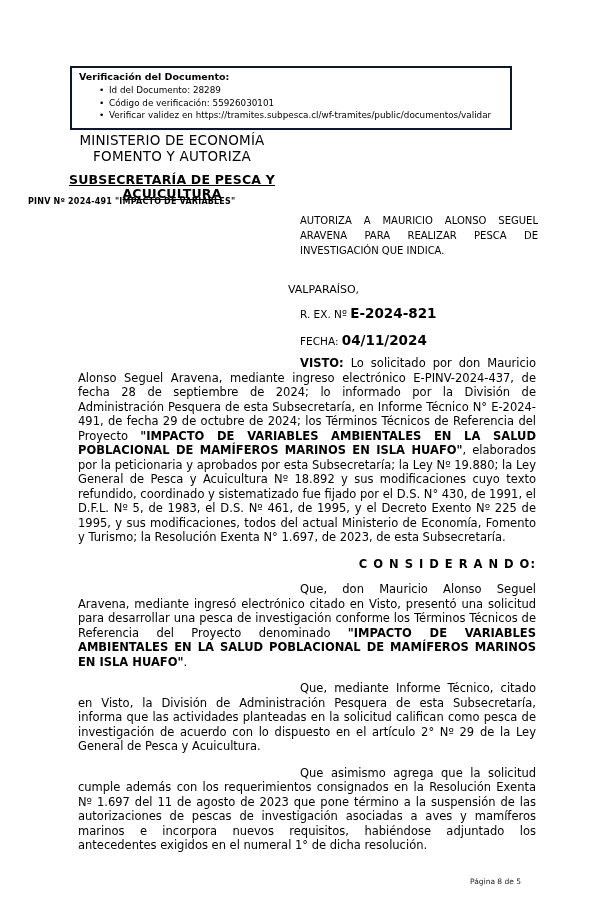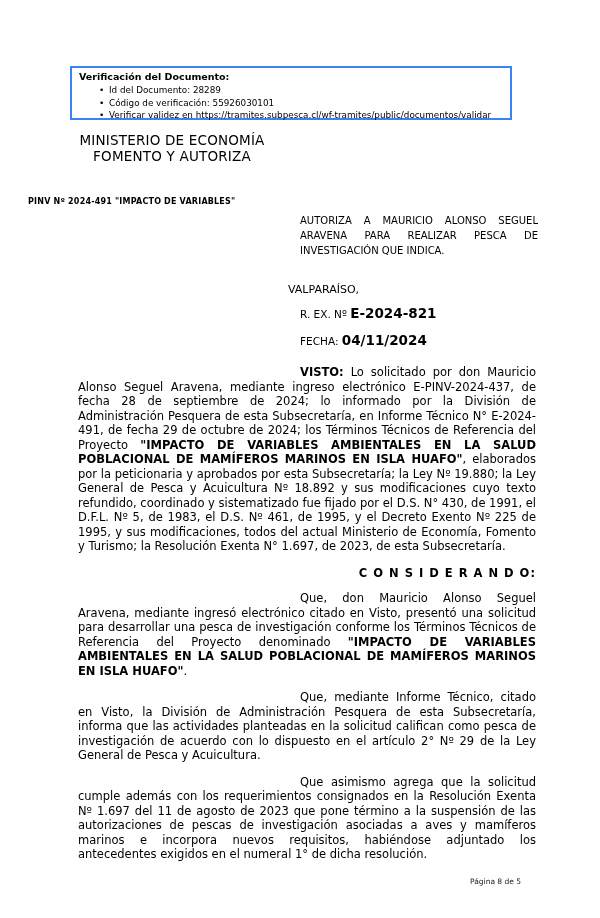--- a/index.html
+++ b/index.html
@@ -6,22 +6,22 @@
   .page{
     position:relative;
     width:600px;height:918px;
     background:#ffffff;
     font-family:"DejaVu Sans",sans-serif;
     color:#000;
     overflow:hidden;
   }
   
   .verify-box{
-    position:absolute;left:70px;top:66px;width:442px;height:54px;
-    border:2px solid #3b82f6;box-sizing:border-box;
+    position:absolute;left:70px;top:66px;width:442px;height:64px;
+    border:2px solid #0f172a;box-sizing:border-box;
     padding:3px 13px 2px 7px;
   }
   .verify-title{font-size:9.5px;font-weight:bold;line-height:12px;}
   .verify-list{margin:1px 0 0 0;padding:0;list-style:none;}
   .verify-list li{
     font-size:8.8px;line-height:12.5px;white-space:nowrap;
     padding-left:30px;position:relative;
   }
   .verify-list li .bullet{
     position:absolute;left:20px;top:0;font-size:9px;
@@ -45,21 +45,21 @@
     position:absolute;left:300px;top:214px;width:238px;
     font-size:10px;line-height:14.8px;text-align:justify;
   }
   .city-line{position:absolute;left:288px;top:283px;font-size:11px;}
   .rex-line{position:absolute;left:300px;top:305px;font-size:10.5px;}
   .rex-line .num{font-size:13.5px;font-weight:bold;}
   .fecha-line{position:absolute;left:300px;top:332px;font-size:10.5px;}
   .fecha-line .num{font-size:13.5px;font-weight:bold;}
   
   .doc-body{
-    position:absolute;left:78px;top:365px;width:458px;
+    position:absolute;left:78px;top:356px;width:458px;
     font-size:11.5px;line-height:14.5px;text-align:justify;
   }
   .doc-body p{margin:0 0 12px 0;text-indent:222px;}
   .considerando{
     margin:3px 0 11px 0;padding-left:224px;text-indent:0;
     font-weight:bold;text-align:right;letter-spacing:1px;
   }
   b.proj{font-weight:bold;}
   
   .page-footer{
@@ -86,20 +86,24 @@
       <li>
         <span class="bullet">•</span>
         <span>Verificar validez en https://tramites.subpesca.cl/wf-tramites/public/documentos/validar</span>
       </li>
     </ul>
   </div>
 
   <div class="header-left">
     <div class="ministry-line">MINISTERIO DE ECONOMÍA</div>
     <div class="ministry-line">FOMENTO Y AUTORIZA</div>
+    <div class="department">
+      <div>SUBSECRETARÍA DE PESCA Y</div>
+      <div>ACUICULTURA</div>
+    </div>
   </div>
   <div class="pinv-ref">PINV Nº 2024-491 "IMPACTO DE VARIABLES"</div>
 
   <div class="subject-block">AUTORIZA A MAURICIO ALONSO SEGUEL ARAVENA PARA REALIZAR PESCA DE INVESTIGACIÓN QUE INDICA.</div>
   <div class="city-line">VALPARAÍSO,</div>
   <div class="rex-line">
     <span>R. EX. Nº </span><span class="num">E-2024-821</span>
   </div>
   <div class="fecha-line">
     <span>FECHA: </span><span class="num">04/11/2024</span>

